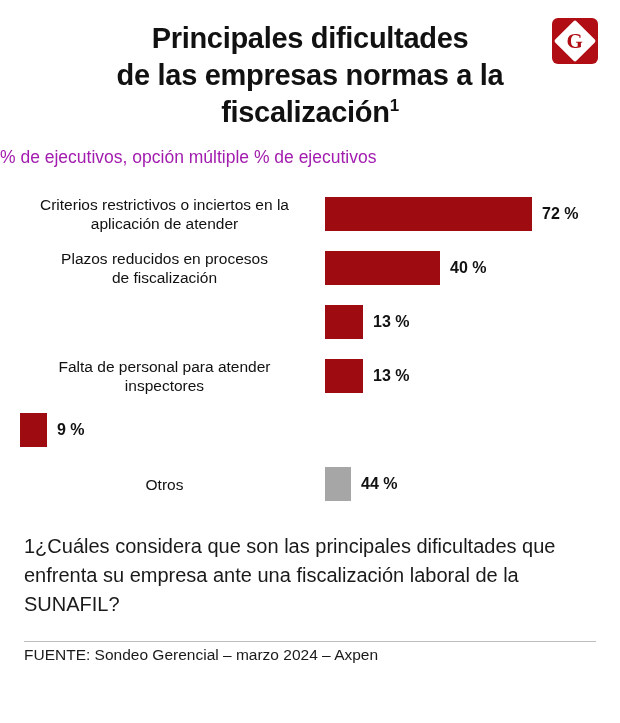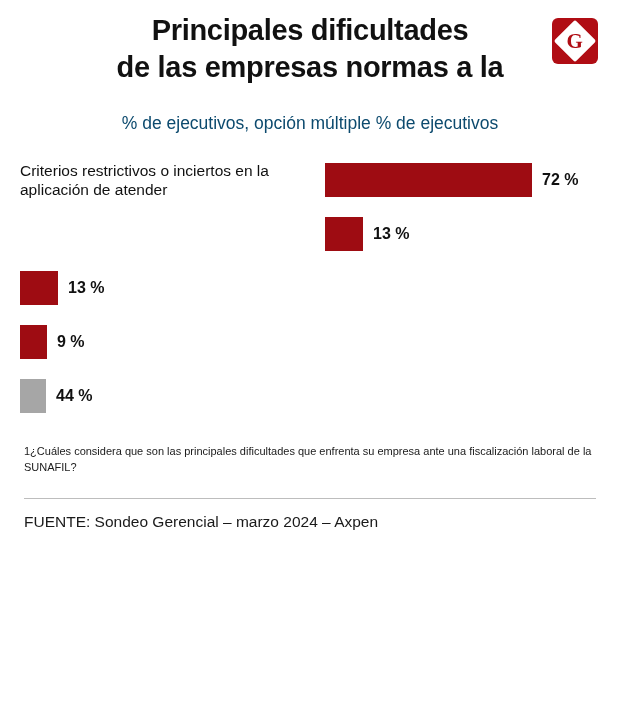--- a/index.html
+++ b/index.html
@@ -50,58 +50,57 @@
     transform: rotate(-45deg);
     color: #b00d14;
     font-weight: bold;
     font-size: 21px;
     font-family: "Liberation Serif", serif;
     line-height: 1;
   }
 
   
   .title {
-    padding-top: 12px;
+    padding-top: 20px;
     text-align: center;
     font-size: 29px;
     font-weight: bold;
     line-height: 1.28;
     color: #111111;
     letter-spacing: -0.3px;
     padding-left: 40px;
     padding-right: 40px;
   }
   .title .sup {
     font-size: 17px;
     vertical-align: super;
   }
 
   .subtitle {
-    text-align: center;
     font-size: 17.5px;
-    color: #0c4a6e;
-    margin-top: 27px;
+    color: #a21caf;
+    margin-top: 16px;
   }
 
   
   .chart {
     position: relative;
     margin-top: 24px;
     padding-left: 20px;
     padding-right: 20px;
   }
   .row {
     display: flex;
     align-items: center;
     margin-bottom: 10px;
     height: 44px;
   }
   .row-label {
     width: 305px;
-    text-align: left;
+    text-align: center;
     padding-right: 16px;
     font-size: 15.5px;
     line-height: 1.25;
     color: #111111;
     box-sizing: border-box;
   }
   .row-bars {
     flex: 1;
     display: flex;
     align-items: center;
@@ -119,92 +118,112 @@
     font-weight: bold;
     color: #111111;
     margin-left: 10px;
     white-space: nowrap;
     text-align: right;
   }
 
   
   .footnote {
     margin: 26px 24px 0 24px;
-    font-size: 11px;
+    font-size: 20px;
     line-height: 1.45;
     color: #1a1a1a;
   }
 
   .divider {
     margin: 22px 24px 0 24px;
     border-top: 1px solid #bdbdbd;
   }
 
   .source {
-    margin: 14px 24px 0 24px;
+    margin: 4px 24px 0 24px;
     font-size: 15.5px;
     color: #1a1a1a;
   }
 </style>
 </head>
 <body>
 
 <div class="page">
 
   <div class="logo">
     <div class="diamond">
       <span>G</span>
     </div>
   </div>
 
   <div class="title">
     <div>Principales dificultades</div>
     <div>de las empresas normas a la</div>
+    <div>
+      <span>fiscalización</span><span class="sup">1</span>
+    </div>
   </div>
 
   <div class="subtitle">% de ejecutivos, opción múltiple % de ejecutivos</div>
 
   <div class="chart">
 
     <div class="row">
       <div class="row-label">
         <div>Criterios restrictivos o inciertos en la</div>
         <div>aplicación de atender</div>
       </div>
       <div class="row-bars">
         <div class="bar" style="width:207px;"></div>
         <div class="bar-value">72 %</div>
       </div>
     </div>
 
+    <div class="row">
+      <div class="row-label">
+        <div>Plazos reducidos en procesos</div>
+        <div>de fiscalización</div>
+      </div>
+      <div class="row-bars">
+        <div class="bar" style="width:115px;"></div>
+        <div class="bar-value">40 %</div>
+      </div>
+    </div>
 
     <div class="row">
       <div class="row-label">
       </div>
       <div class="row-bars">
         <div class="bar" style="width:38px;"></div>
         <div class="bar-value">13 %</div>
       </div>
     </div>
 
     <div class="row">
+      <div class="row-label">
+        <div>Falta de personal para atender</div>
+        <div>inspectores</div>
+      </div>
       <div class="row-bars">
         <div class="bar" style="width:38px;"></div>
         <div class="bar-value">13 %</div>
       </div>
     </div>
 
     <div class="row">
       <div class="row-bars">
         <div class="bar" style="width:27px;"></div>
         <div class="bar-value">9 %</div>
       </div>
     </div>
 
     <div class="row">
+      <div class="row-label">
+        <div>Otros</div>
+      </div>
       <div class="row-bars">
         <div class="bar grey" style="width:26px;"></div>
         <div class="bar-value">44 %</div>
       </div>
     </div>
 
   </div>
 
   <div class="footnote">1¿Cuáles considera que son las principales dificultades que enfrenta su empresa ante una fiscalización laboral de la SUNAFIL?</div>
 

